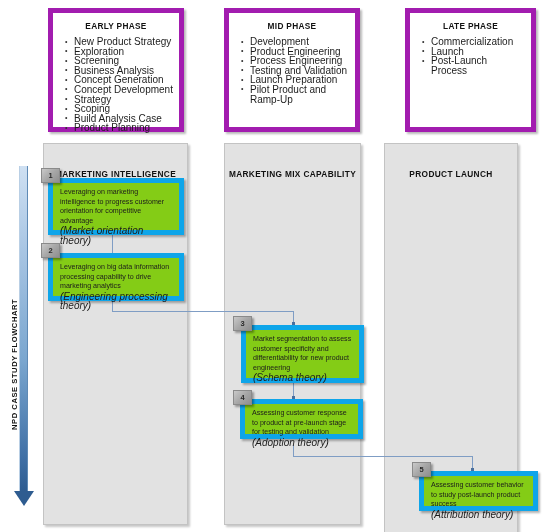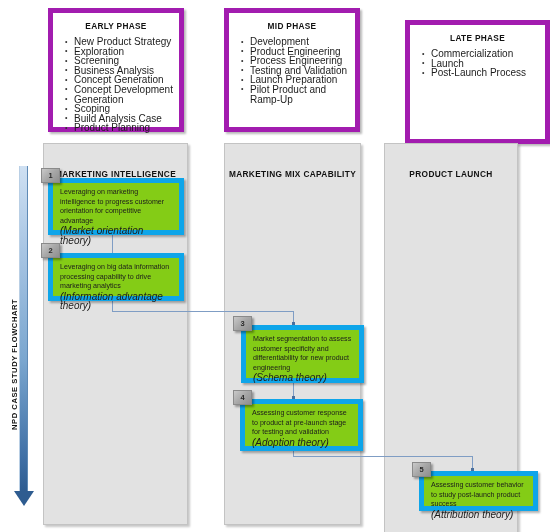--- a/index.html
+++ b/index.html
@@ -148,40 +148,40 @@
 
 <div class="abs phase-box" style="left:48px; top:8px; width:136px; height:124px;">
   <div class="phase-title">EARLY PHASE</div>
   <ul class="phase-list">
     <li>New Product Strategy</li>
     <li>Exploration</li>
     <li>Screening</li>
     <li>Business Analysis</li>
     <li>Concept Generation</li>
     <li>Concept Development</li>
-    <li>Generation</li>
+    <li>Strategy</li>
     <li>Scoping</li>
     <li>Build Analysis Case</li>
     <li>Product Planning</li>
   </ul>
 </div>
 
 <div class="abs phase-box" style="left:224px; top:8px; width:136px; height:124px;">
   <div class="phase-title">MID PHASE</div>
   <ul class="phase-list">
     <li>Development</li>
     <li>Product Engineering</li>
     <li>Process Engineering</li>
     <li>Testing and Validation</li>
     <li>Launch Preparation</li>
     <li>Pilot Product and Ramp-Up</li>
   </ul>
 </div>
 
-<div class="abs phase-box" style="left:405px; top:20px; width:145px; height:124px;">
+<div class="abs phase-box" style="left:405px; top:8px; width:131px; height:124px;">
   <div class="phase-title">LATE PHASE</div>
   <ul class="phase-list">
     <li>Commercialization</li>
     <li>Launch</li>
     <li>Post-Launch Process</li>
   </ul>
 </div>
 
 <div class="abs cap-col" style="left:43px; top:143px; width:145px; height:382px;">
   <div class="cap-title">MARKETING INTELLIGENCE CAPABILITY</div>
@@ -212,31 +212,31 @@
 <div class="abs conn-dot" style="left:471px; top:468px;"></div>
 
 <div class="abs step-box" style="left:48px; top:178px; width:136px; height:57px;">
   <div class="step-line">Leveraging on marketing intelligence to progress customer orientation for competitive advantage</div>
   <div class="step-theory">(Market orientation theory)</div>
 </div>
 <div class="abs badge" style="left:41px; top:168px;">1</div>
 
 <div class="abs step-box" style="left:48px; top:253px; width:136px; height:48px;">
   <div class="step-line">Leveraging on big data information processing capability to drive marketing analytics</div>
-  <div class="step-theory">(Information advantage theory)</div>
+  <div class="step-theory">(Engineering processing theory)</div>
 </div>
 <div class="abs badge" style="left:41px; top:243px;">2</div>
 
 <div class="abs step-box" style="left:241px; top:325px; width:123px; height:58px;">
   <div class="step-line">Market segmentation to assess customer specificity and differentiability for new product engineering</div>
   <div class="step-theory">(Schema theory)</div>
 </div>
 <div class="abs badge" style="left:233px; top:316px;">3</div>
 
-<div class="abs step-box" style="left:240px; top:399px; width:123px; height:52px;">
+<div class="abs step-box" style="left:240px; top:399px; width:123px; height:40px;">
   <div class="step-line">Assessing customer response to product at pre-launch stage for testing and validation</div>
   <div class="step-theory">(Adoption theory)</div>
 </div>
 <div class="abs badge" style="left:233px; top:390px;">4</div>
 
 <div class="abs step-box" style="left:419px; top:471px; width:119px; height:40px;">
   <div class="step-line">Assessing customer behavior to study post-launch product success</div>
   <div class="step-theory">(Attribution theory)</div>
 </div>
 <div class="abs badge" style="left:412px; top:462px;">5</div>

